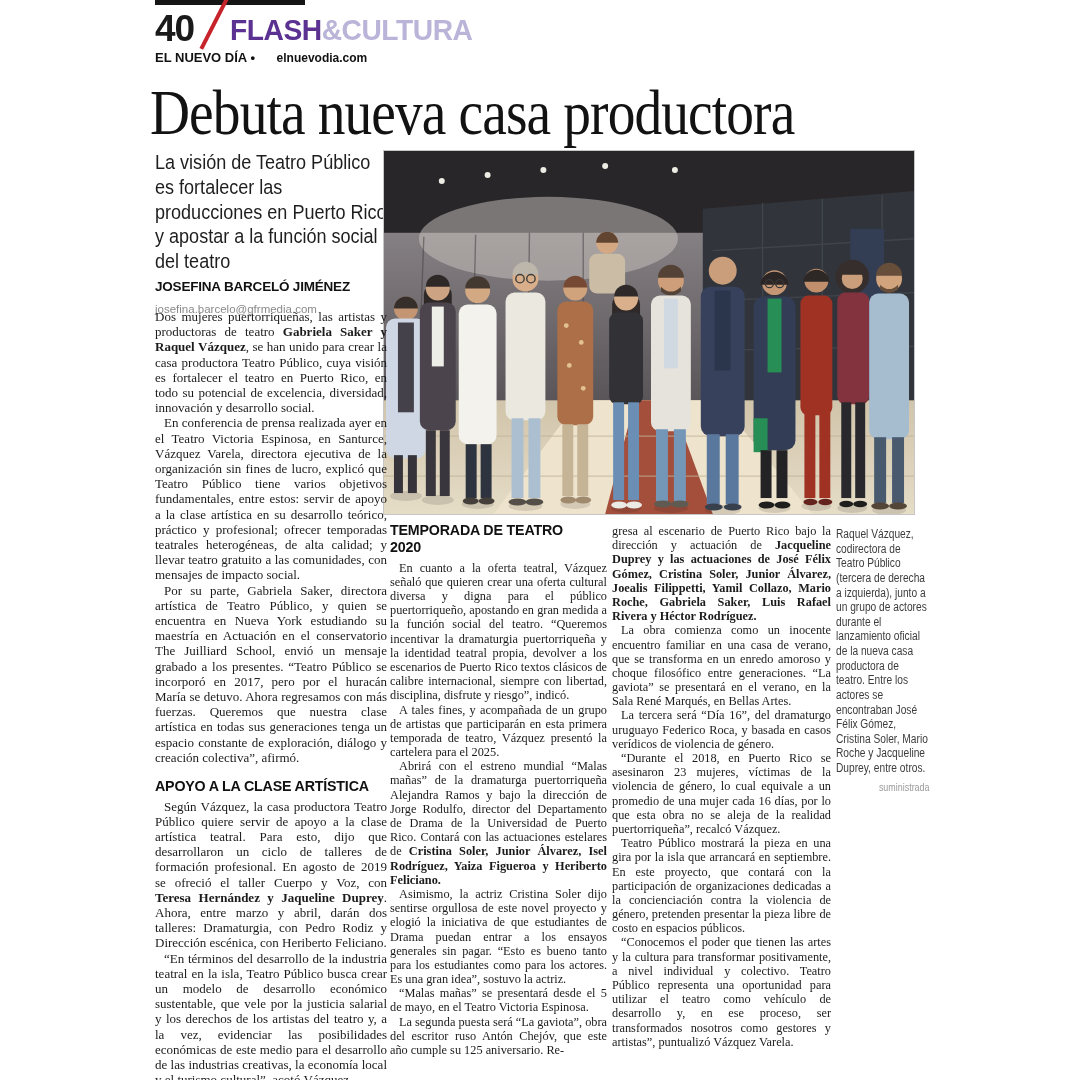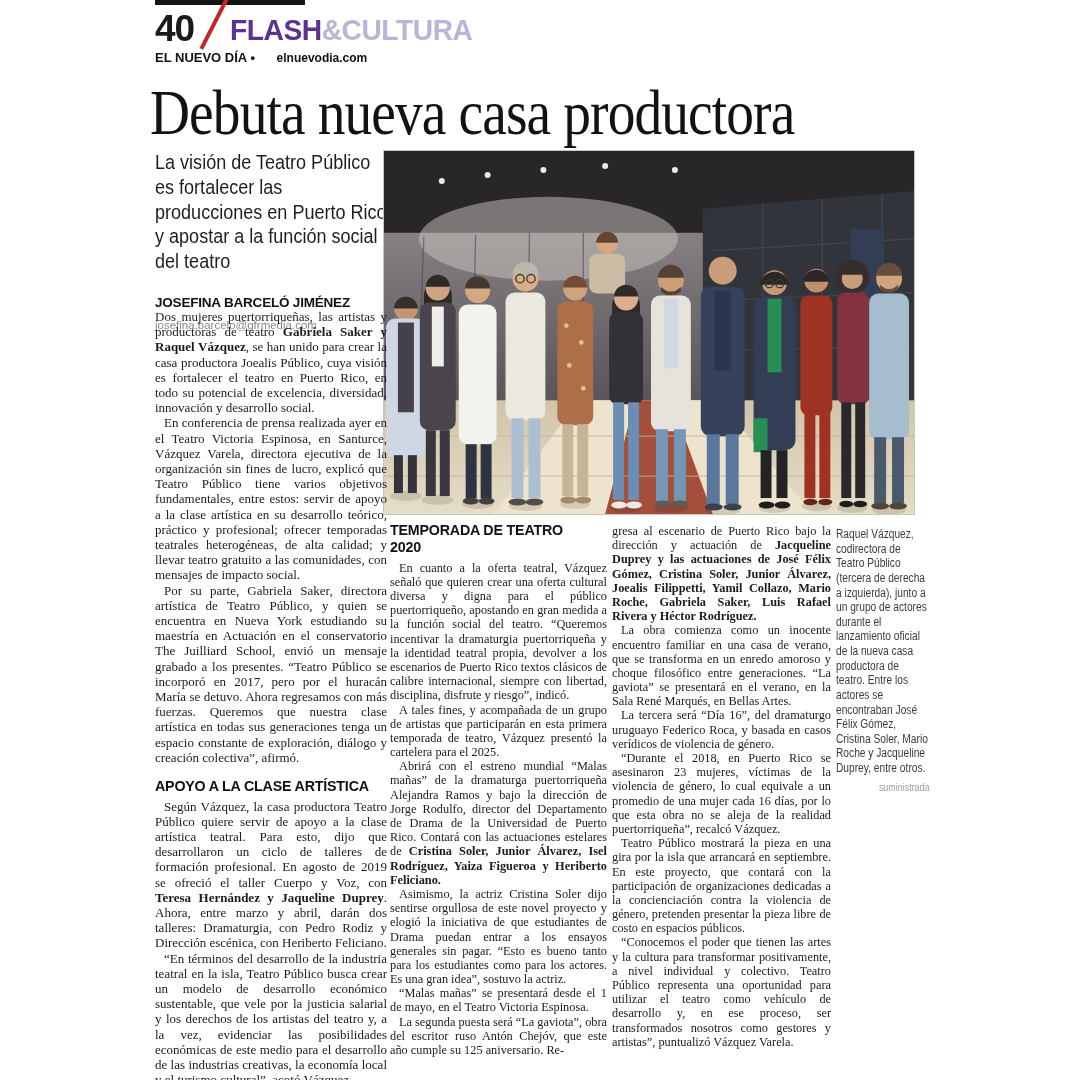--- a/index.html
+++ b/index.html
@@ -19,21 +19,21 @@
            font-weight:700;font-size:13px;color:#111;}
   .brandline .site{font-size:12px;margin-left:18px;}
   
   .headline{position:absolute;left:150px;top:76px;width:880px;font-family:"Liberation Serif",serif;
             font-weight:400;font-size:64px;letter-spacing:-1px;color:#121212;white-space:nowrap;
             transform:scaleX(.865);transform-origin:left;}
   
   .deck{position:absolute;left:155px;top:150px;width:268px;font-family:"Liberation Sans",sans-serif;
         font-size:20.5px;line-height:1.21;color:#1e1e1e;transform:scaleX(.88);transform-origin:left top;}
   .byline{position:absolute;left:155px;top:279px;font-family:"Liberation Sans",sans-serif;}
-  .byline .author{font-weight:700;font-size:13.5px;color:#111;letter-spacing:-0.2px;margin-top:16px;}
+  .byline .author{font-weight:700;font-size:13.5px;color:#111;letter-spacing:-0.2px;}
   .byline .email{font-size:11.5px;color:#8a8a8a;margin-top:9px;}
   
   .bodycol{position:absolute;text-align:justify;}
   .col1{left:155px;top:309px;width:232px;font-size:13px;line-height:1.17;}
   .col2{left:390px;top:521px;width:217px;font-size:12.3px;line-height:1.155;}
   .col3{left:612px;top:524px;width:219px;font-size:12.3px;line-height:1.155;}
   .bodycol p{margin:0;text-indent:9px;}
   .bodycol p.no-indent{text-indent:0;}
   .bodycol b{font-weight:700;}
   .colhead{font-family:"Liberation Sans",sans-serif;font-weight:700;font-size:15px;
@@ -269,35 +269,35 @@
           <rect x="510" y="287" width="12" height="66" fill="#3f5068"></rect>
           <ellipse cx="498" cy="356" rx="9" ry="3.5" fill="#4a3c2e"></ellipse>
           <ellipse cx="516" cy="356" rx="9" ry="3.5" fill="#4a3c2e"></ellipse>
         </g>
 
       <rect x="0" y="0" width="532" height="364" fill="#f2e7d8" opacity="0.06"></rect>
     </svg>
   </div>
 
   <div class="bodycol col1">
-    <p class="no-indent"><span>Dos mujeres puertorriqueñas, las artistas y productoras de teatro </span><b>Gabriela Saker y Raquel Vázquez</b><span>, se han unido para crear la casa productora Joealis Público, cuya visión es fortalecer el teatro en Puerto Rico, en todo su potencial de excelencia, diversidad, innovación y desarrollo social.</span></p>
+    <p class="no-indent"><span>Dos mujeres puertorriqueñas, las artistas y productoras de teatro </span><b>Gabriela Saker y Raquel Vázquez</b><span>, se han unido para crear la casa productora Teatro Público, cuya visión es fortalecer el teatro en Puerto Rico, en todo su potencial de excelencia, diversidad, innovación y desarrollo social.</span></p>
     <p>En conferencia de prensa realizada ayer en el Teatro Victoria Espinosa, en Santurce, Vázquez Varela, directora ejecutiva de la organización sin fines de lucro, explicó que Teatro Público tiene varios objetivos fundamentales, entre estos: servir de apoyo a la clase artística en su desarrollo teórico, práctico y profesional; ofrecer temporadas teatrales heterogéneas, de alta calidad; y llevar teatro gratuito a las comunidades, con mensajes de impacto social.</p>
     <p>Por su parte, Gabriela Saker, directora artística de Teatro Público, y quien se encuentra en Nueva York estudiando su maestría en Actuación en el conservatorio The Juilliard School, envió un mensaje grabado a los presentes. “Teatro Público se incorporó en 2017, pero por el huracán María se detuvo. Ahora regresamos con más fuerzas. Queremos que nuestra clase artística en todas sus generaciones tenga un espacio constante de exploración, diálogo y creación colectiva”, afirmó.</p>
     <div class="colhead">APOYO A LA CLASE ARTÍSTICA</div>
     <p><span>Según Vázquez, la casa productora Teatro Público quiere servir de apoyo a la clase artística teatral. Para esto, dijo que desarrollaron un ciclo de talleres de formación profesional. En agosto de 2019 se ofreció el taller Cuerpo y Voz, con </span><b>Teresa Hernández y Jaqueline Duprey</b><span>. Ahora, entre marzo y abril, darán dos talleres: Dramaturgia, con Pedro Rodiz y Dirección escénica, con Heriberto Feliciano.</span></p>
     <p>“En términos del desarrollo de la industria teatral en la isla, Teatro Público busca crear un modelo de desarrollo económico sustentable, que vele por la justicia salarial y los derechos de los artistas del teatro y, a la vez, evidenciar las posibilidades económicas de este medio para el desarrollo de las industrias creativas, la economía local y el turismo cultural”, acotó Vázquez.</p>
   </div>
 
   <div class="bodycol col2">
     <div class="colhead">TEMPORADA DE TEATRO 2020</div>
     <p>En cuanto a la oferta teatral, Vázquez señaló que quieren crear una oferta cultural diversa y digna para el público puertorriqueño, apostando en gran medida a la función social del teatro. “Queremos incentivar la dramaturgia puertorriqueña y la identidad teatral propia, devolver a los escenarios de Puerto Rico textos clásicos de calibre internacional, siempre con libertad, disciplina, disfrute y riesgo”, indicó.</p>
     <p>A tales fines, y acompañada de un grupo de artistas que participarán en esta primera temporada de teatro, Vázquez presentó la cartelera para el 2025.</p>
     <p><span>Abrirá con el estreno mundial “Malas mañas” de la dramaturga puertorriqueña Alejandra Ramos y bajo la dirección de Jorge Rodulfo, director del Departamento de Drama de la Universidad de Puerto Rico. Contará con las actuaciones estelares de </span><b>Cristina Soler, Junior Álvarez, Isel Rodríguez, Yaiza Figueroa y Heriberto Feliciano.</b></p>
     <p>Asimismo, la actriz Cristina Soler dijo sentirse orgullosa de este novel proyecto y elogió la iniciativa de que estudiantes de Drama puedan entrar a los ensayos generales sin pagar. “Esto es bueno tanto para los estudiantes como para los actores. Es una gran idea”, sostuvo la actriz.</p>
-    <p>“Malas mañas” se presentará desde el 1 de mayo, en el Teatro Victoria Espinosa.</p>
+    <p>“Malas mañas” se presentará desde el 5 de mayo, en el Teatro Victoria Espinosa.</p>
     <p>La segunda puesta será “La gaviota”, obra del escritor ruso Antón Chejóv, que este año cumple su 125 aniversario. Re-</p>
   </div>
 
   <div class="bodycol col3">
     <p class="no-indent"><span>gresa al escenario de Puerto Rico bajo la dirección y actuación de </span><b>Jacqueline Duprey y las actuaciones de José Félix Gómez, Cristina Soler, Junior Álvarez, Joealis Filippetti, Yamil Collazo, Mario Roche, Gabriela Saker, Luis Rafael Rivera y Héctor Rodríguez.</b></p>
     <p>La obra comienza como un inocente encuentro familiar en una casa de verano, que se transforma en un enredo amoroso y choque filosófico entre generaciones. “La gaviota” se presentará en el verano, en la Sala René Marqués, en Bellas Artes.</p>
     <p>La tercera será “Día 16”, del dramaturgo uruguayo Federico Roca, y basada en casos verídicos de violencia de género.</p>
     <p>“Durante el 2018, en Puerto Rico se asesinaron 23 mujeres, víctimas de la violencia de género, lo cual equivale a un promedio de una mujer cada 16 días, por lo que esta obra no se aleja de la realidad puertorriqueña”, recalcó Vázquez.</p>
     <p>Teatro Público mostrará la pieza en una gira por la isla que arrancará en septiembre. En este proyecto, que contará con la participación de organizaciones dedicadas a la concienciación contra la violencia de género, pretenden presentar la pieza libre de costo en espacios públicos.</p>
     <p>“Conocemos el poder que tienen las artes y la cultura para transformar positivamente, a nivel individual y colectivo. Teatro Público representa una oportunidad para utilizar el teatro como vehículo de desarrollo y, en ese proceso, ser transformados nosotros como gestores y artistas”, puntualizó Vázquez Varela.</p>

